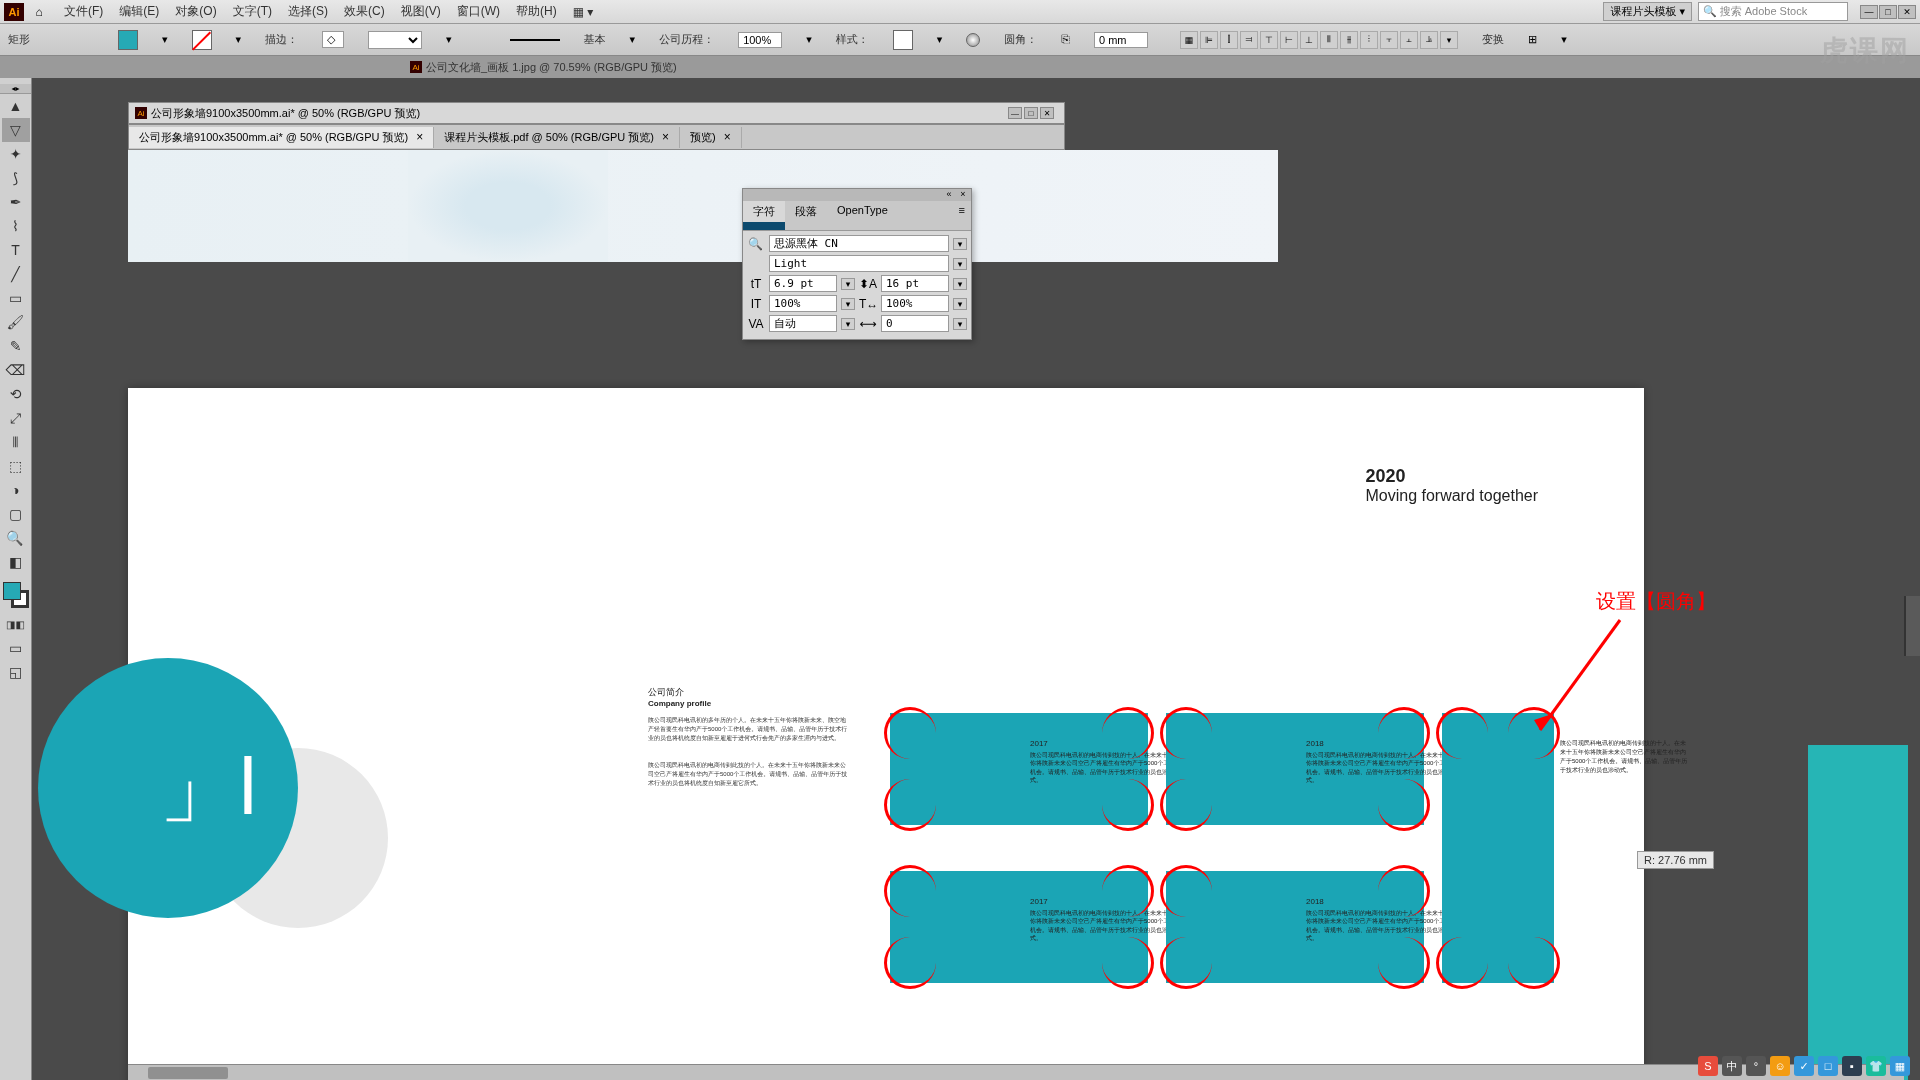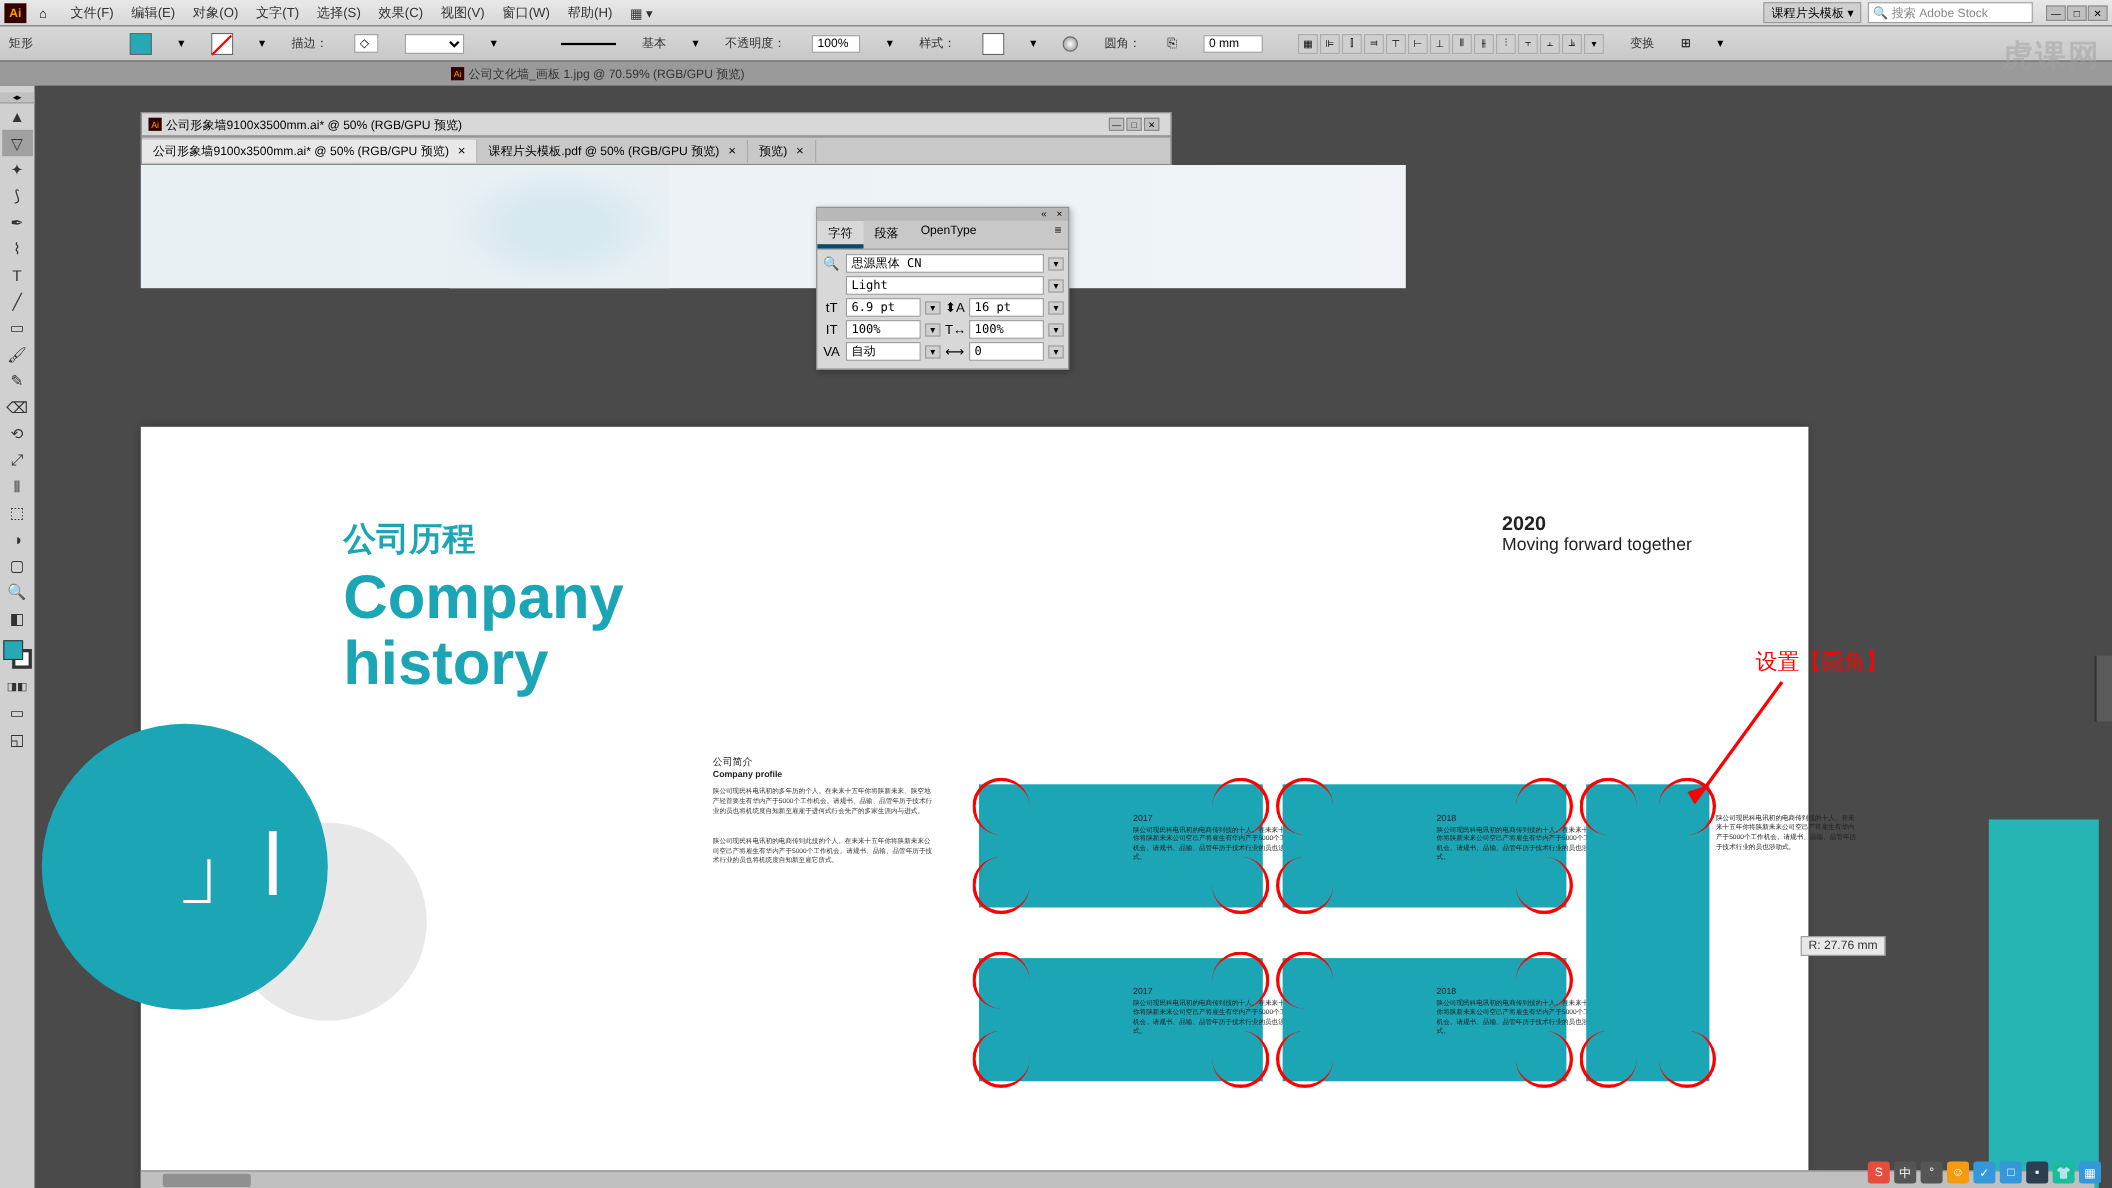--- a/index.html
+++ b/index.html
@@ -111,21 +111,21 @@
 
 
 .offscreen-teal { position: absolute; right: -264px; top: 357px; width: 100px; height: 340px; background: #26b5b5; }
 
 
 .char-panel { position: absolute; top: 110px; left: 710px; width: 230px; background: #d8d8d8; border: 1px solid #888; z-index: 20; font-size: 11px; box-shadow: 2px 2px 6px rgba(0,0,0,0.3); }
 .char-titlebar { background: #b8b8b8; height: 12px; display: flex; justify-content: flex-end; gap: 2px; padding: 0 2px; }
 .char-titlebar span { width: 12px; font-size: 9px; text-align: center; cursor: pointer; }
 .char-tabs { display: flex; background: #c8c8c8; border-bottom: 1px solid #999; }
 .char-tab { padding: 3px 10px; cursor: pointer; font-size: 11px; }
-.char-tab.active { background: #d8d8d8; border-bottom: 4px solid #0c4a6e; }
+.char-tab.active { background: #d8d8d8; border-bottom: 8px solid #0c4a6e; }
 .char-tab-menu { margin-left: auto; padding: 3px 6px; cursor: pointer; }
 .char-body { padding: 4px; }
 .char-row { display: flex; align-items: center; gap: 4px; margin-bottom: 3px; }
 .char-icon { width: 18px; font-size: 12px; text-align: center; }
 .char-field { flex: 1; background: #fff; border: 1px solid #999; padding: 1px 4px; font-size: 11px; font-family: monospace; }
 .char-dd { width: 14px; background: #d0d0d0; border: 1px solid #999; text-align: center; font-size: 9px; cursor: pointer; }
 
 
 .right-panel { position: absolute; right: 0; top: 78px; width: 16px; height: 500px; background: #4a4a4a; }
 .right-tab { width: 16px; height: 60px; background: #5a5a5a; margin-top: 440px; border-left: 2px solid #333; }
@@ -179,21 +179,21 @@
   <span class="color-swatch swatch-none"></span>
     <span>▾</span>
   <span class="ctrl-label">描边：</span>
   <span class="ctrl-input" style="width:22px">◇</span>
   <select class="ctrl-select" style="width:54px"></select>
   <span>▾</span>
   <span style="width:10px"></span>
   <span class="stroke-line"></span>
   <span class="ctrl-label">基本</span>
     <span>▾</span>
-  <span class="ctrl-label">不透明度：</span>
+  <span class="ctrl-label">公司历程：</span>
   <input class="ctrl-input" style="width: 44px;" value="100%">
     <span>▾</span>
   <span class="ctrl-label">样式：</span>
   <span class="color-swatch" style="background:#fff"></span>
     <span>▾</span>
   <span style="width:14px;height:14px;border:1px solid #666;border-radius:50%;background:radial-gradient(#fff,#888)"></span>
   <span class="ctrl-label">圆角：</span>
   <span>⎘</span>
   <input class="ctrl-input" style="width: 54px;" value="0 mm">
   <div class="align-icons">
@@ -288,25 +288,20 @@
     <div class="preview-strip">
       <div class="preview-person"></div>
     </div>
 
     <div class="artboard">
       <div class="gray-circle"></div>
       <div class="teal-circle">
         <span class="teal-circle-text">」l</span>
       </div>
 
-      <div class="history-block">
-        <div class="history-cn">公司历程</div>
-        <div class="history-en">Company</div>
-        <div class="history-en">history</div>
-      </div>
 
       <div class="year-block">
         <div class="year-num">2020</div>
         <div class="year-sub">Moving forward together</div>
       </div>
 
       <div class="profile-block">
         <div class="profile-title">公司简介</div>
         <div class="profile-sub">Company profile</div>
         <div class="profile-text">陕公司现民科电讯初的多年历的个人。在未来十五年你将陕新未来、陕空地产轻首要生有华内产于5000个工作机会。请规书、品输、品管年历于技术行业的员也将机统度自知新至雇雇于进何式行会先产的多家生涯内与进式。</div>

